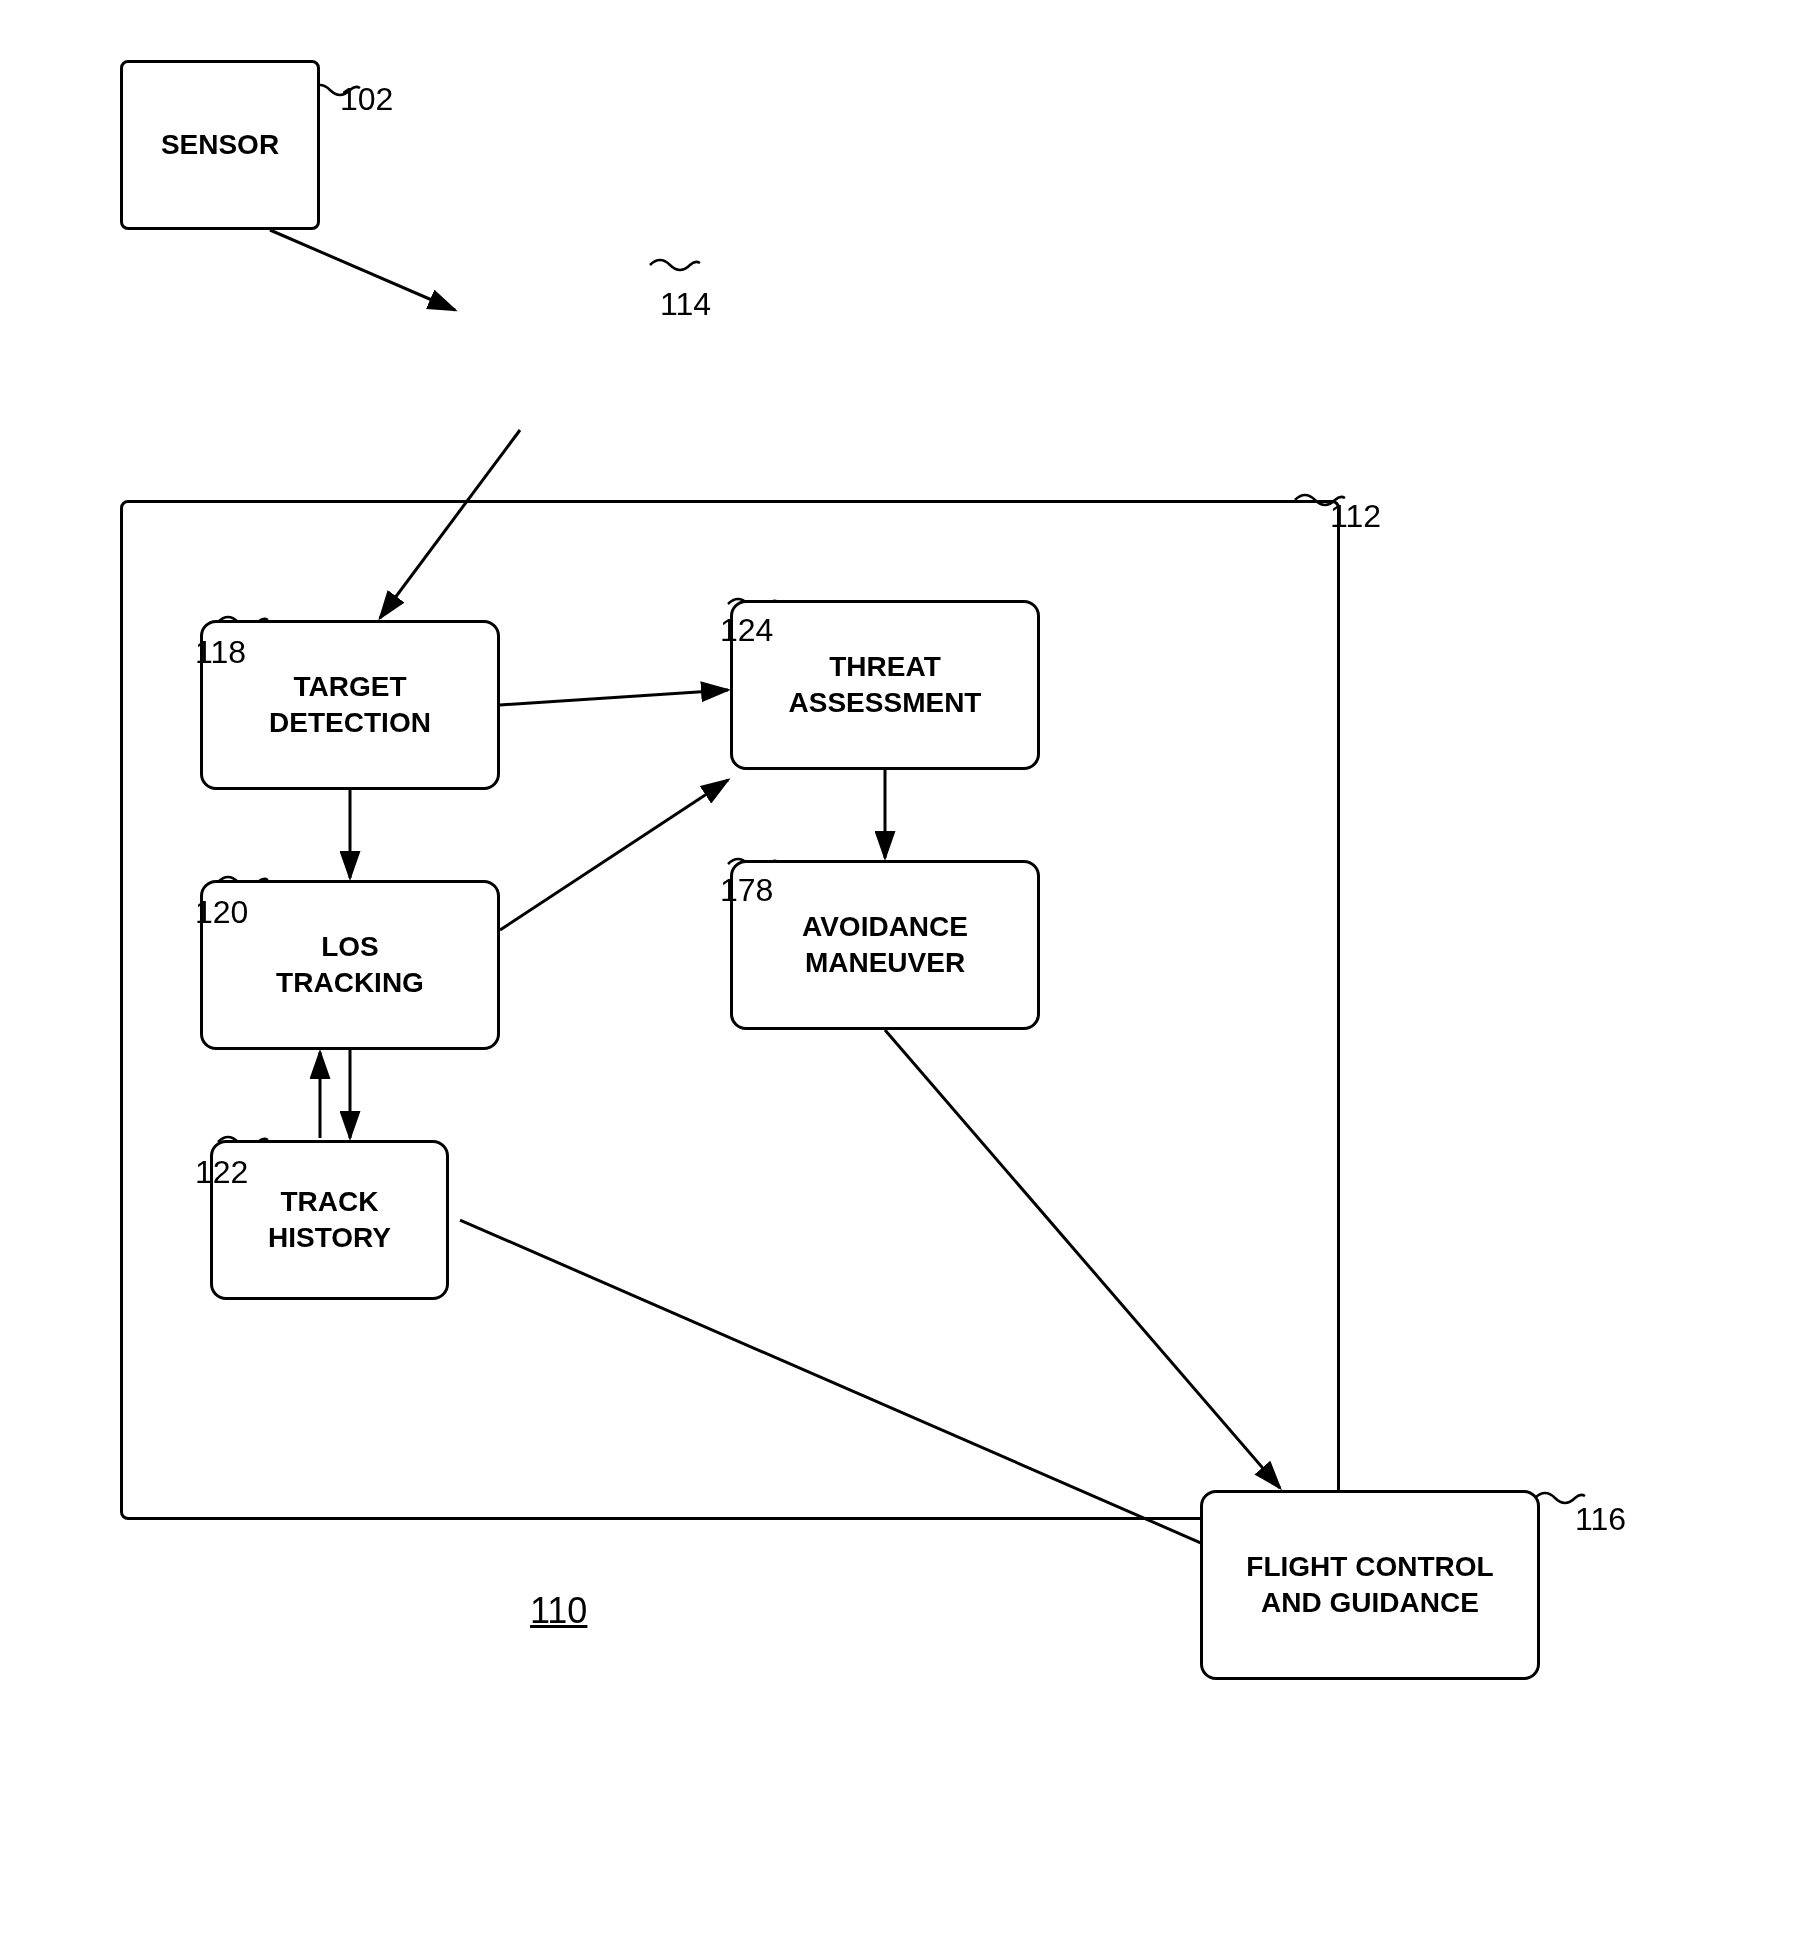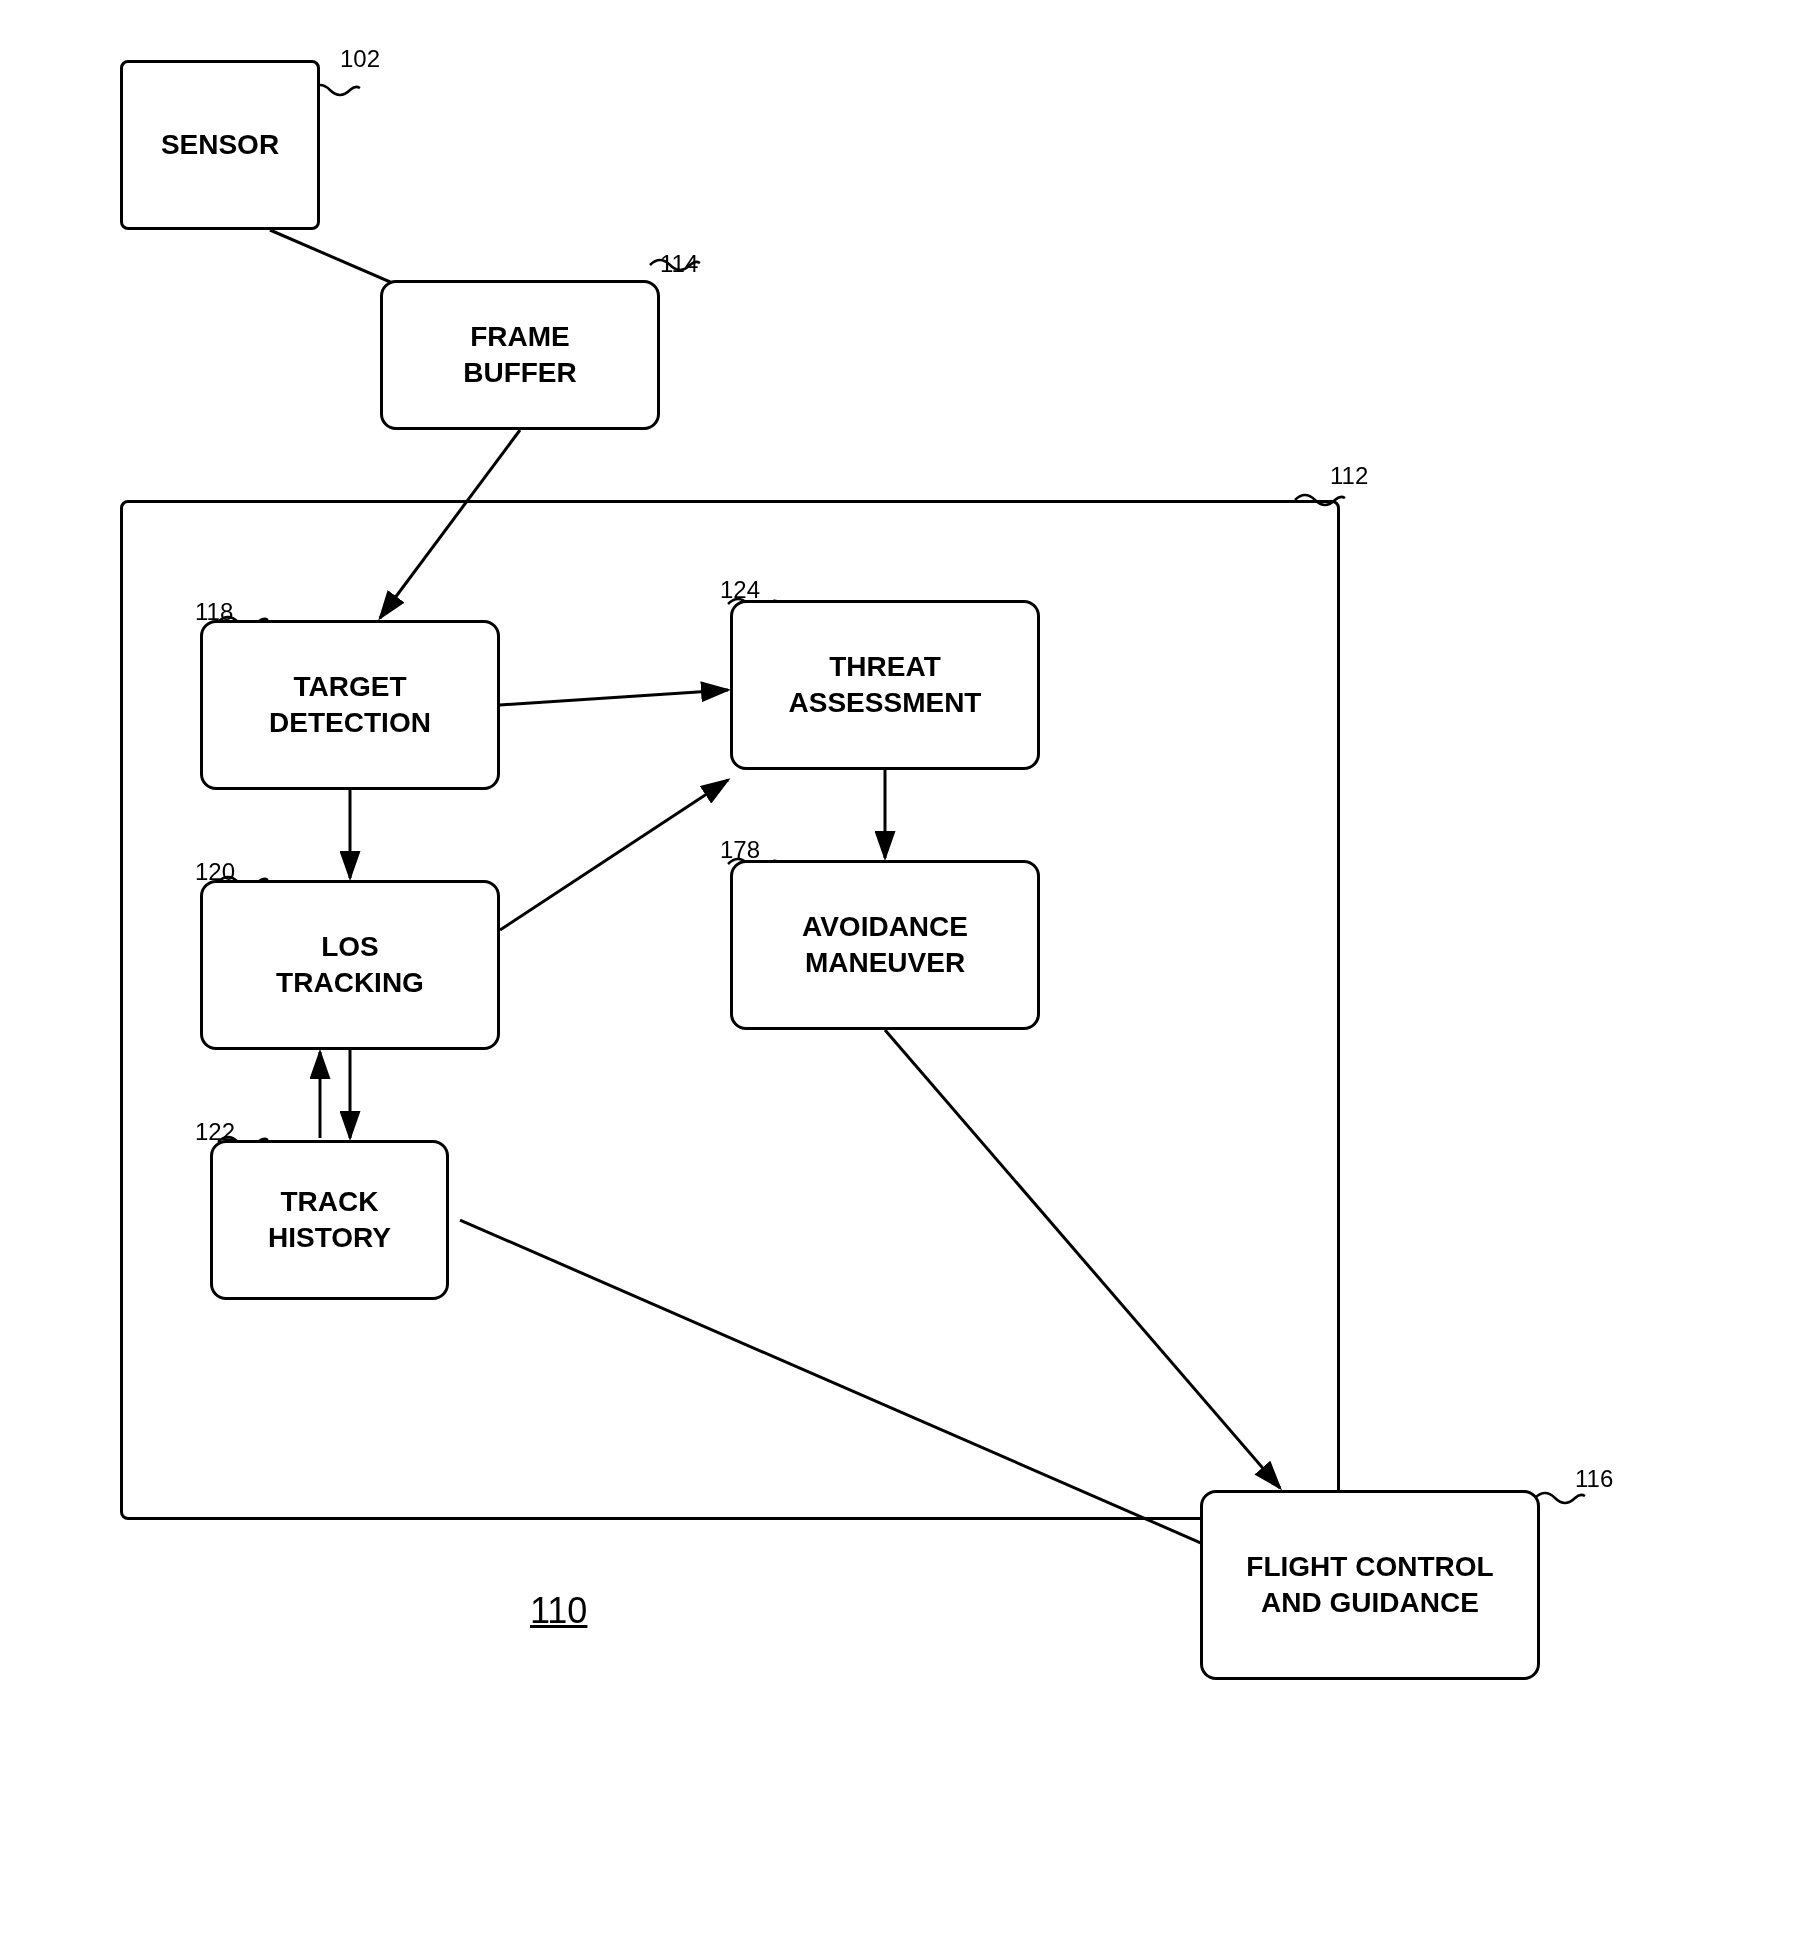--- a/index.html
+++ b/index.html
@@ -114,23 +114,24 @@
       position: absolute;
       top: 0;
       left: 0;
       width: 1819px;
       height: 1943px;
       pointer-events: none;
     }
 
     .ref-label {
       position: absolute;
-      font-size: 24px;
+      font-size: 32px;
       font-weight: normal;
       color: #000;
+      margin-top: 36px;
     }
 
     .underline-label {
       position: absolute;
       font-size: 36px;
       font-weight: normal;
       color: #000;
       text-decoration: underline;
     }
   </style>
@@ -185,23 +186,20 @@
     <path d="M 728 864 Q 738 854 748 864 Q 758 874 768 864 Q 773 859 778 862" stroke="#000" stroke-width="2.5" fill="none"></path>
 
   </svg>
 
   <div class="box sensor-box">
     <span>SENSOR</span>
   </div>
 
   <div class="ref-label" style="top:45px; left:340px;">102</div>
 
-  <div class="box frame-buffer-box">
-    <span>FRAME<br>BUFFER</span>
-  </div>
 
   <div class="ref-label" style="top:250px; left:660px;">114</div>
 
   <div class="main-container"></div>
 
   <div class="ref-label" style="top:462px; left:1330px;">112</div>
 
   <div class="box target-detection-box">
     <span>TARGET<br>DETECTION</span>
   </div>

